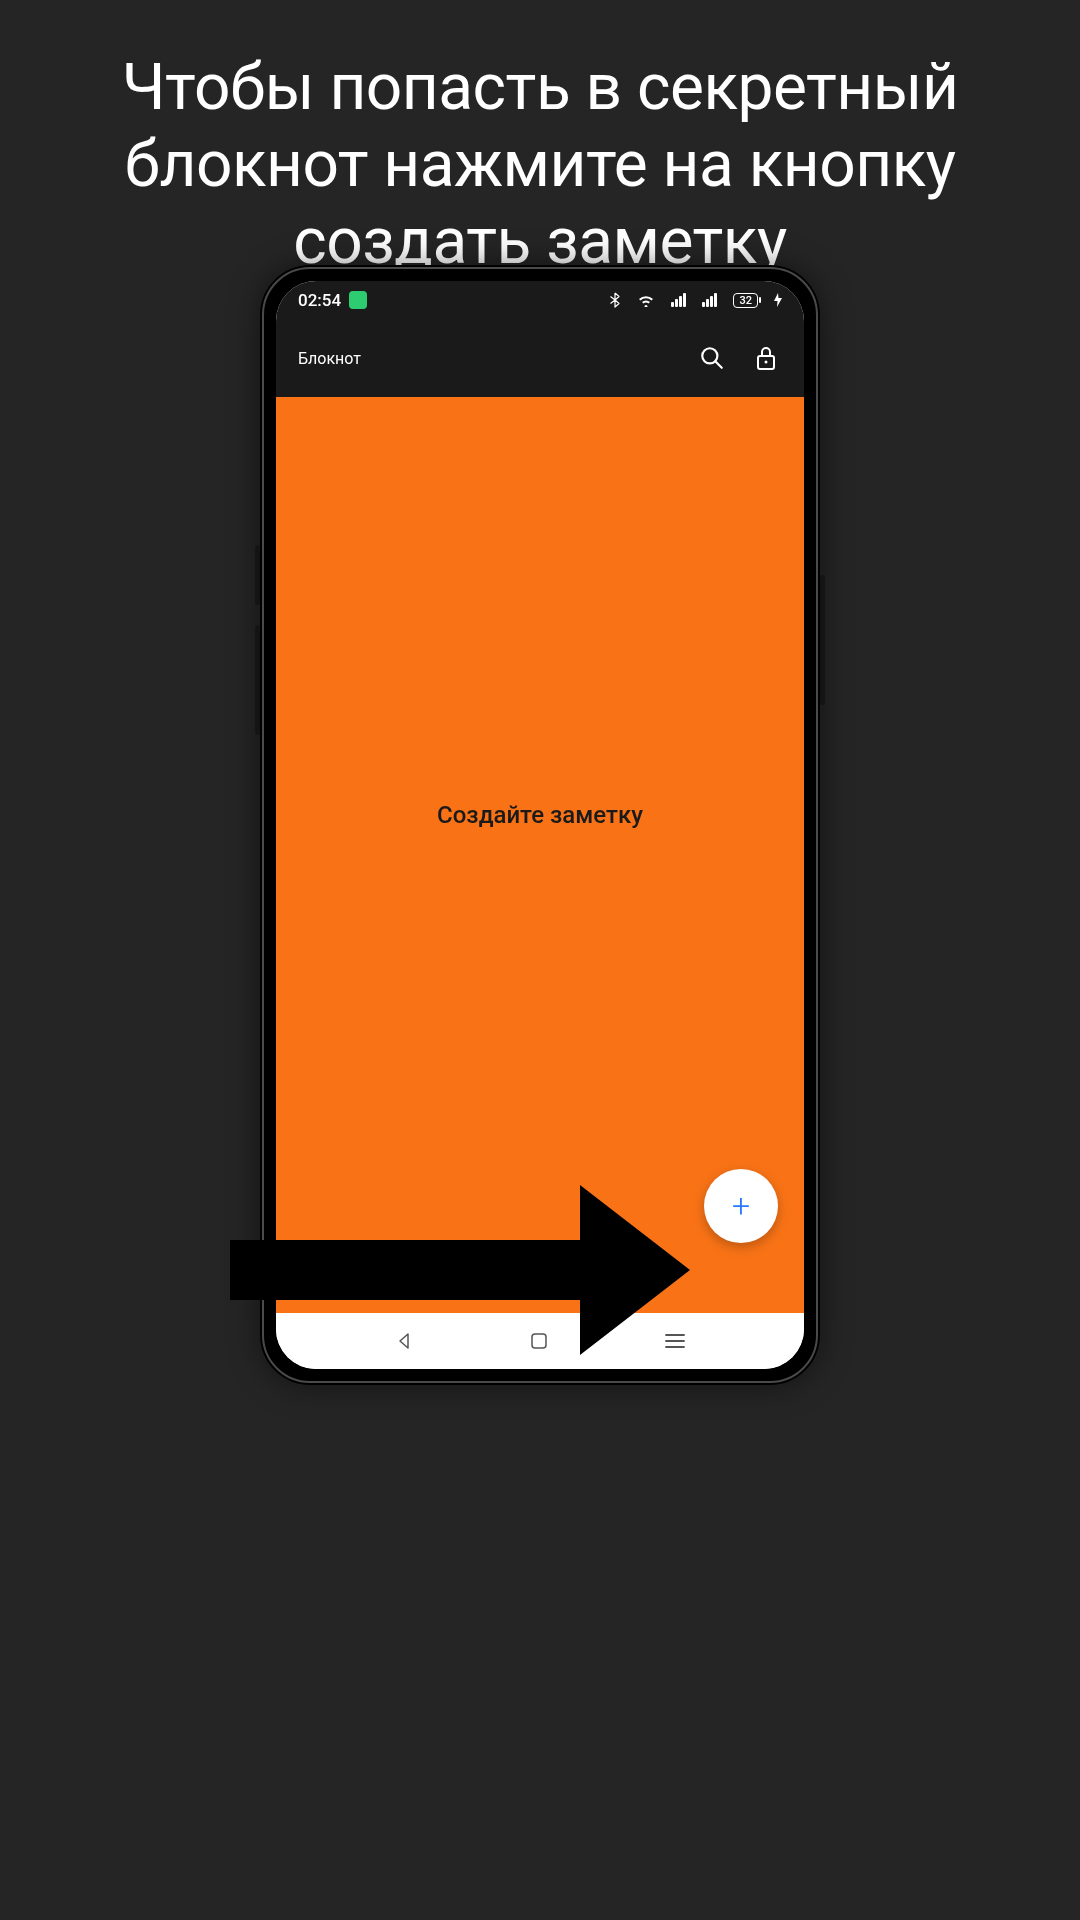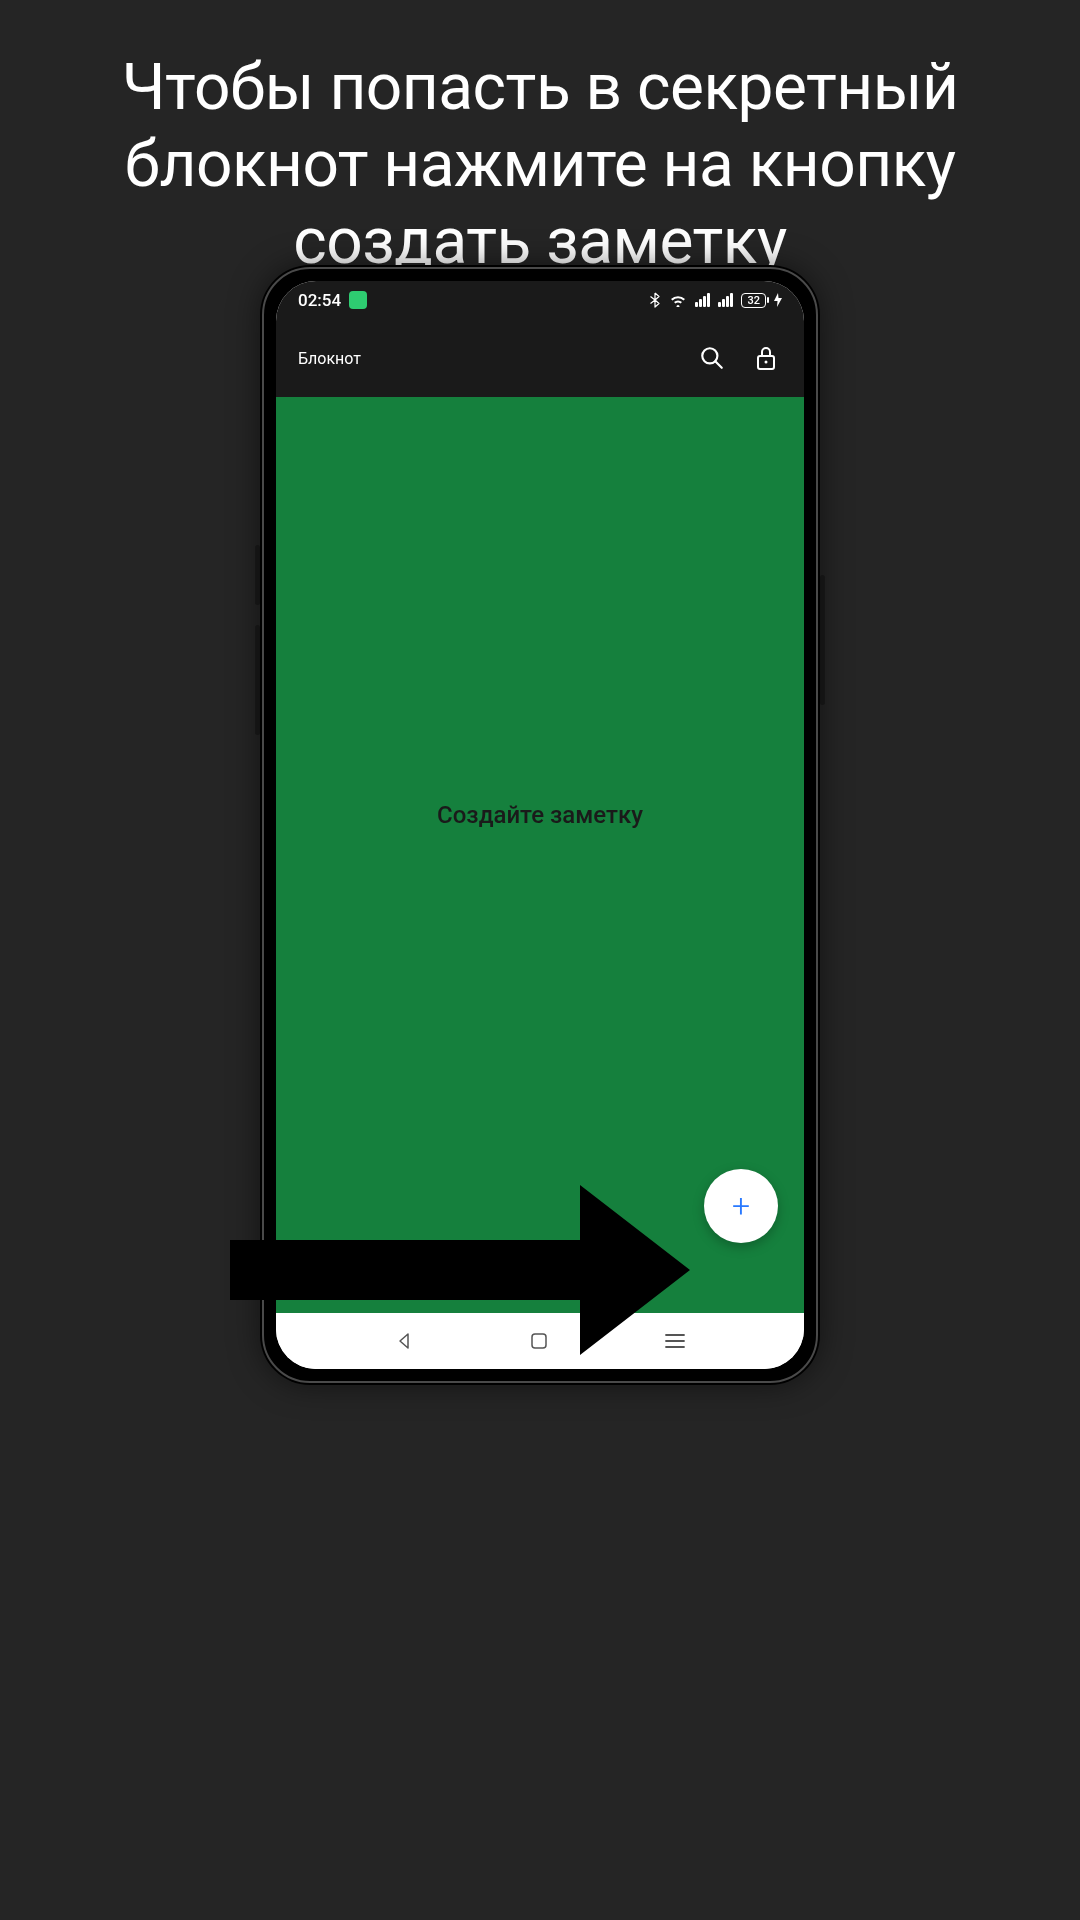--- a/index.html
+++ b/index.html
@@ -67,21 +67,21 @@
       background: #1a1a1a;
       display: flex;
       align-items: center;
       justify-content: space-between;
       padding: 0 22px;
       color: #fff;
       font-size: 17px;
       font-weight: 500;
     }
     .status-left { display: flex; align-items: center; gap: 8px; }
-    .status-right { display: flex; align-items: center; gap: 8px; font-size: 13px; }
+    .status-right { display: flex; align-items: center; gap: 16px; font-size: 13px; }
     .battery-badge {
       background: #2ecc71;
       width: 18px;
       height: 18px;
       border-radius: 4px;
     }
     .signal-bars { display: inline-flex; align-items: flex-end; gap: 1px; }
     .signal-bars span { width: 3px; background: #fff; border-radius: 1px; }
     .signal-bars span:nth-child(1) { height: 5px; }
     .signal-bars span:nth-child(2) { height: 8px; }
@@ -122,21 +122,21 @@
     .icon-btn {
       width: 32px;
       height: 32px;
       display: flex;
       align-items: center;
       justify-content: center;
       cursor: pointer;
     }
     .content-area {
       flex: 1;
-      background: #15803d;
+      background: #f97316;
       display: flex;
       align-items: center;
       justify-content: center;
       position: relative;
     }
     .empty-text {
       color: #1a1a1a;
       font-size: 24px;
       font-weight: 500;
       margin-top: -80px;

